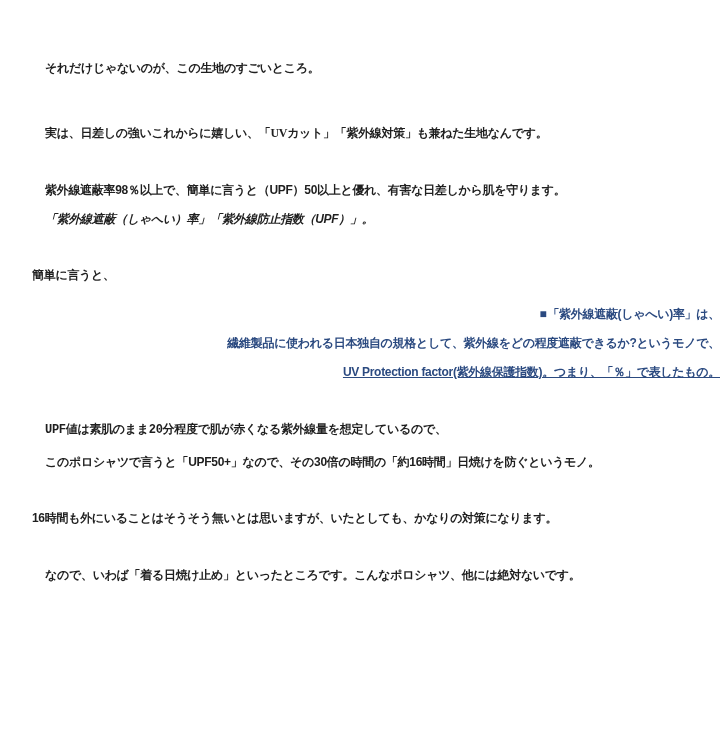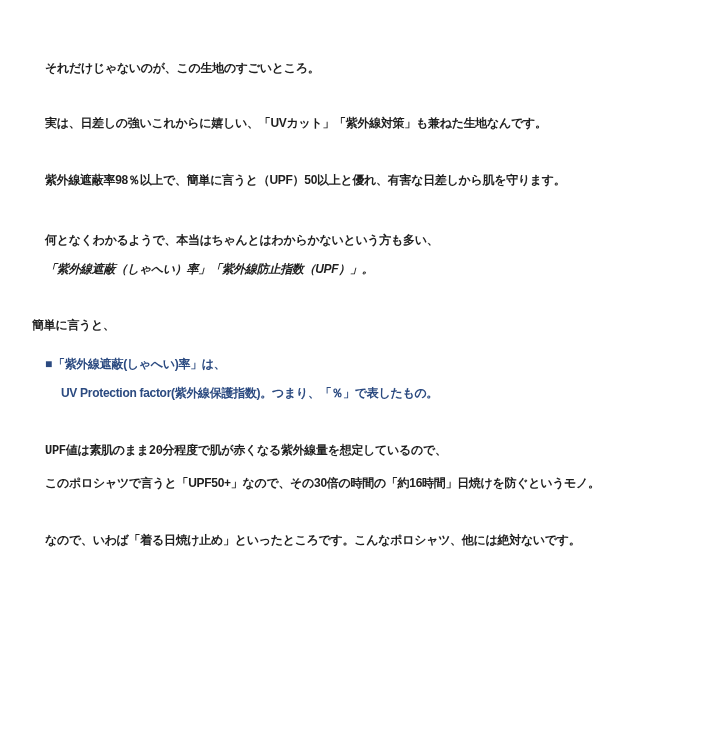--- a/index.html
+++ b/index.html
@@ -19,56 +19,57 @@
     color:var(--text);
     overflow:hidden;
   }
   .line{
     margin-left:45px;
     height:17px;
     line-height:17px;
     white-space:nowrap;
     letter-spacing:-0.3px;
   }
-  .blue{color:var(--accent);}
+  .blue{color:var(--accent);text-align:right;}
   .indent{margin-left:61px;}
   .bullet{display:inline-block;margin-right:1px;}
   
   .g60{margin-top:60px;}
-  .g38{margin-top:38px;}
+  .g38{margin-top:48px;font-family:Liberation Serif, serif;}
   .g40{margin-top:40px;}
   .g43{margin-top:43px;}
   .g13{margin-top:10px;font-style:italic;}
   .g39{margin-top:39px;margin-left:32px;}
   .g22{margin-top:22px;}
   .g11{margin-top:11px;}
   .g23{margin-top:23px;}
-  .g10{}
+  .g10{text-decoration:underline;}
   .g41{margin-top:41px;font-family:Liberation Mono, monospace;}
   .g15{margin-top:15px;}
 </style>
 </head>
 <body>
 
 <div class="doc">
 
   <p class="line g60">それだけじゃないのが、この生地のすごいところ。</p>
 
   <p class="line g38">実は、日差しの強いこれからに嬉しい、「UVカット」「紫外線対策」も兼ねた生地なんです。</p>
 
   <p class="line g40">紫外線遮蔽率98％以上で、簡単に言うと（UPF）50以上と優れ、有害な日差しから肌を守ります。</p>
 
-  <p class="line g43">何となくわかるようで、本当はちゃんとはわからかないという方も多い、</p>
   <p class="line g13">「紫外線遮蔽（しゃへい）率」「紫外線防止指数（UPF）」。</p>
 
   <p class="line g39">簡単に言うと、</p>
 
   <p class="line g22 blue"><span class="bullet">■</span><span>「紫外線遮蔽(しゃへい)率」は、</span></p>
+  <p class="line g11 blue indent">繊維製品に使われる日本独自の規格として、紫外線をどの程度遮蔽できるか?というモノで、</p>
 
   <p class="line g10 blue indent">UV Protection factor(紫外線保護指数)。つまり、「％」で表したもの。</p>
 
   <p class="line g41">UPF値は素肌のまま20分程度で肌が赤くなる紫外線量を想定しているので、</p>
   <p class="line g15">このポロシャツで言うと「UPF50+」なので、その30倍の時間の「約16時間」日焼けを防ぐというモノ。</p>
 
+  <p class="line g39">16時間も外にいることはそうそう無いとは思いますが、いたとしても、かなりの対策になります。</p>
 
   <p class="line g40">なので、いわば「着る日焼け止め」といったところです。こんなポロシャツ、他には絶対ないです。</p>
 
 </div>
 
 </body></html>

